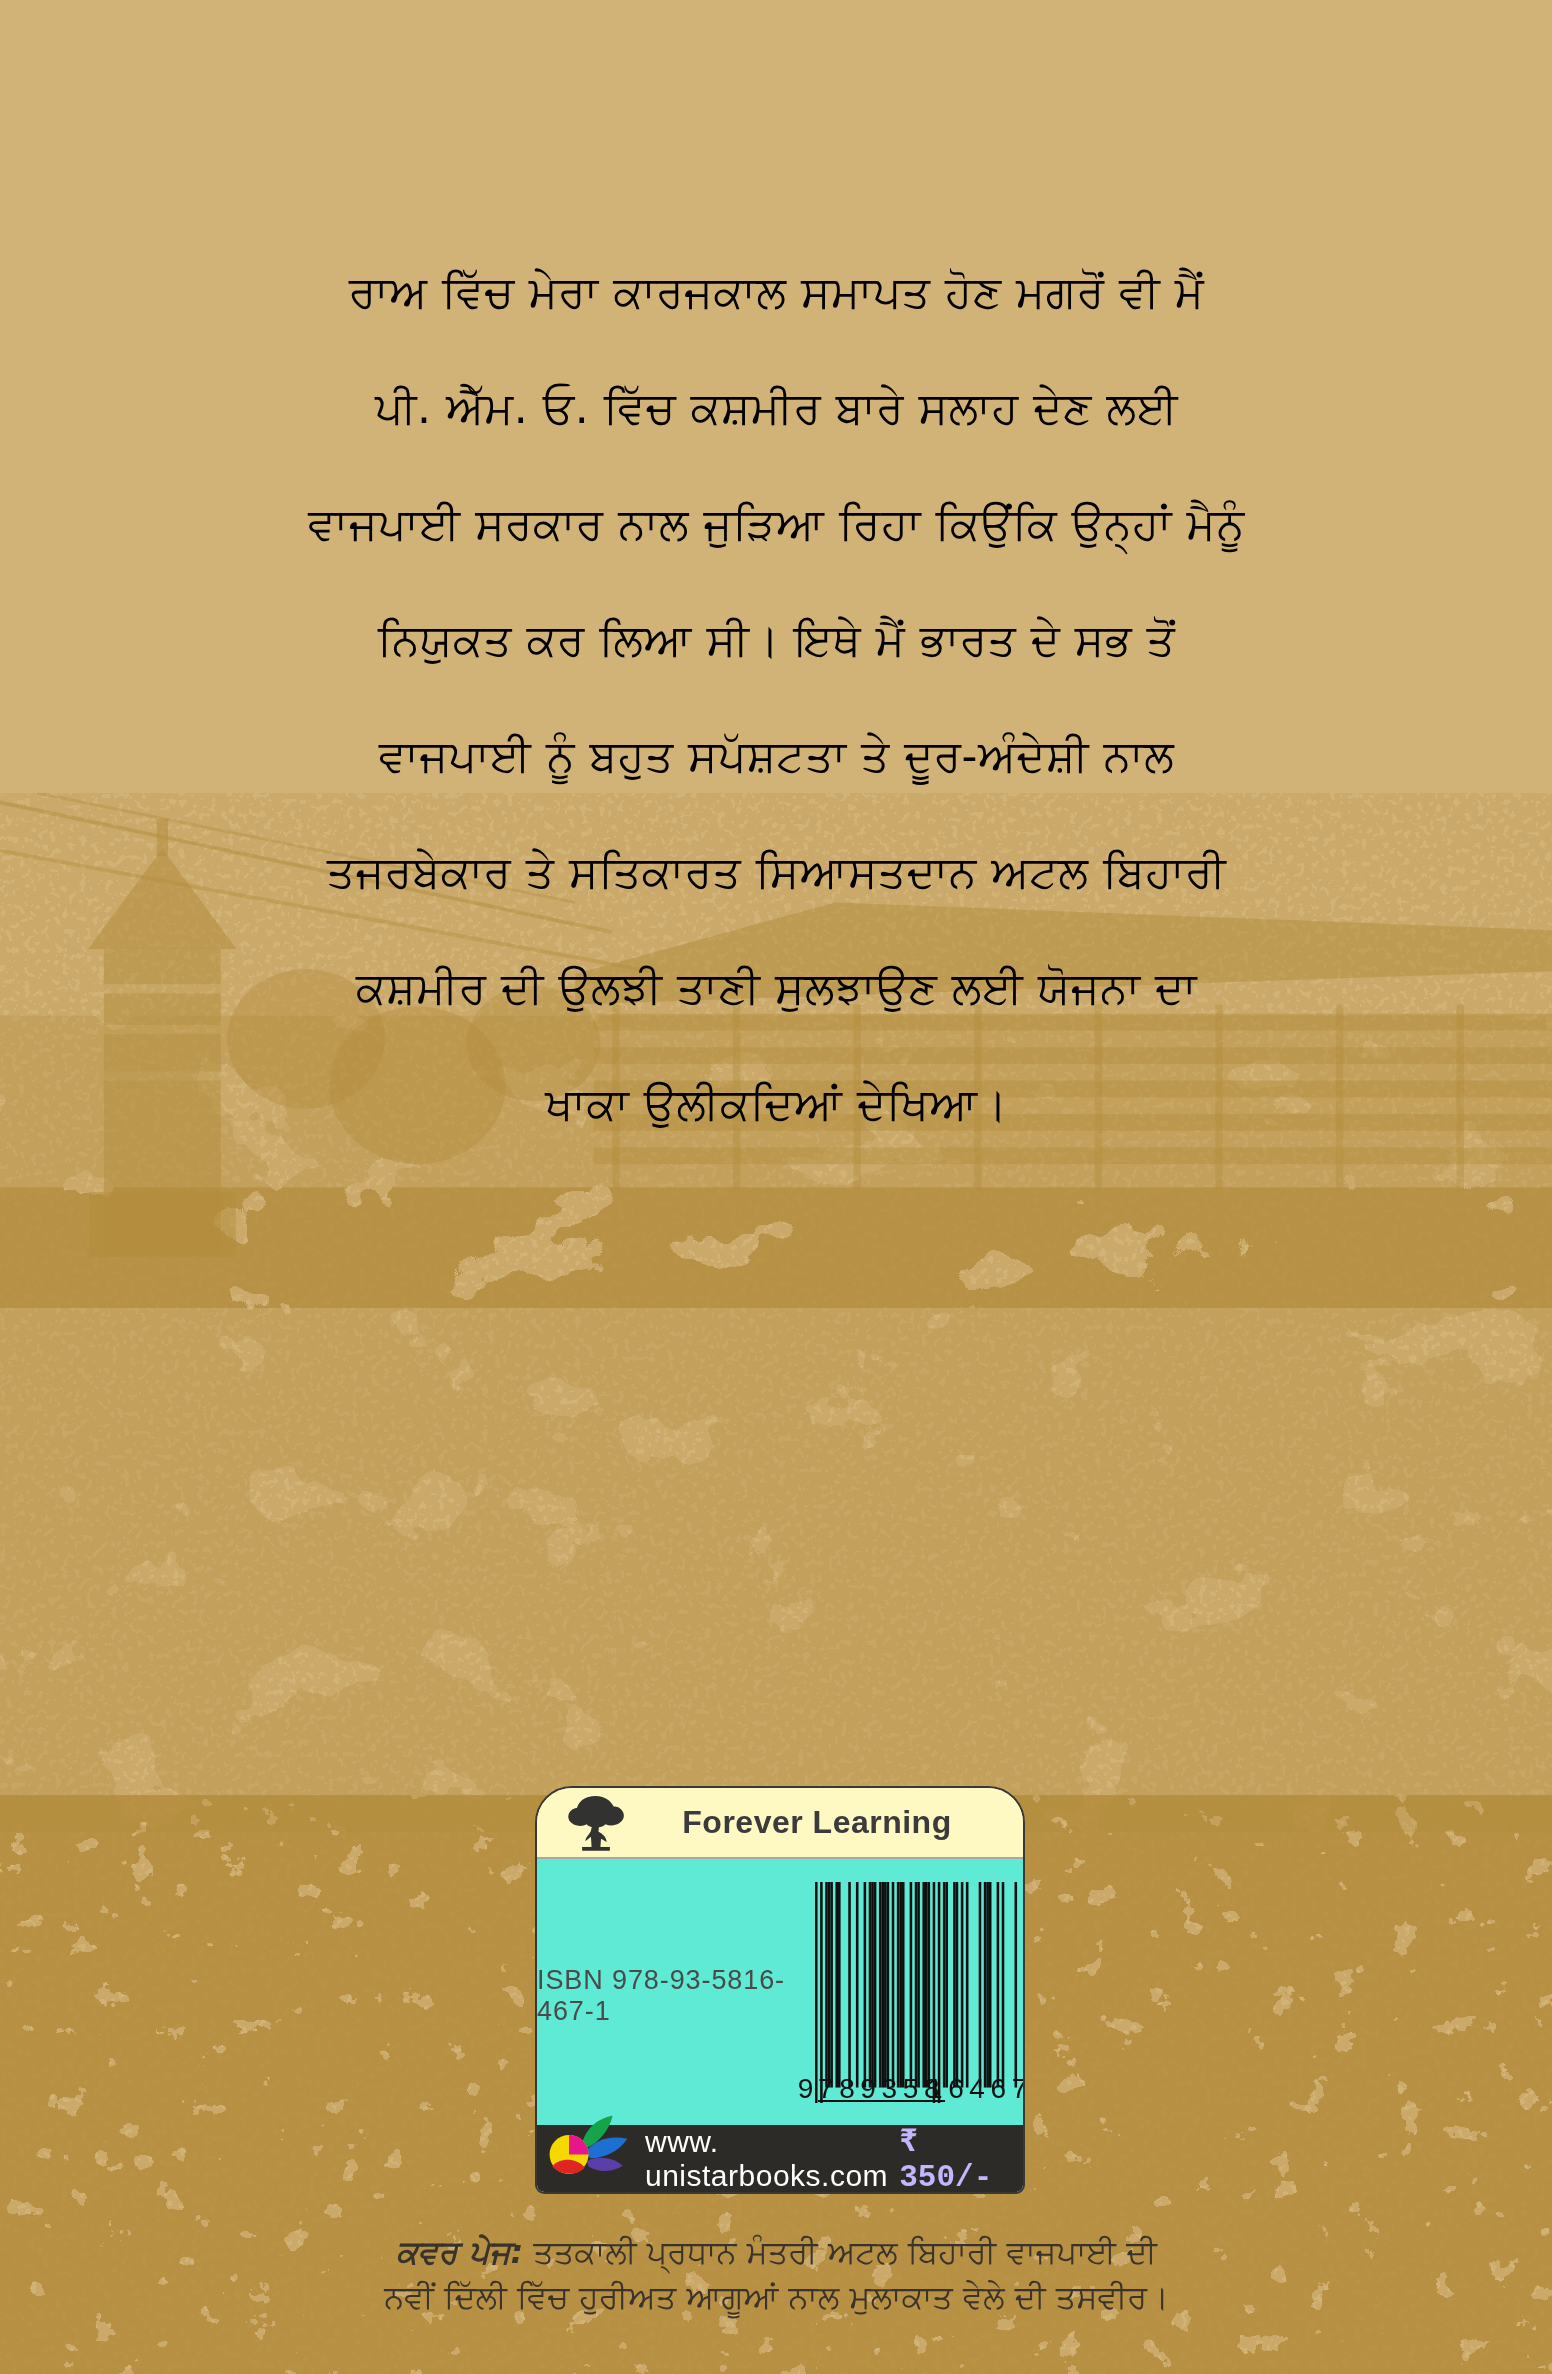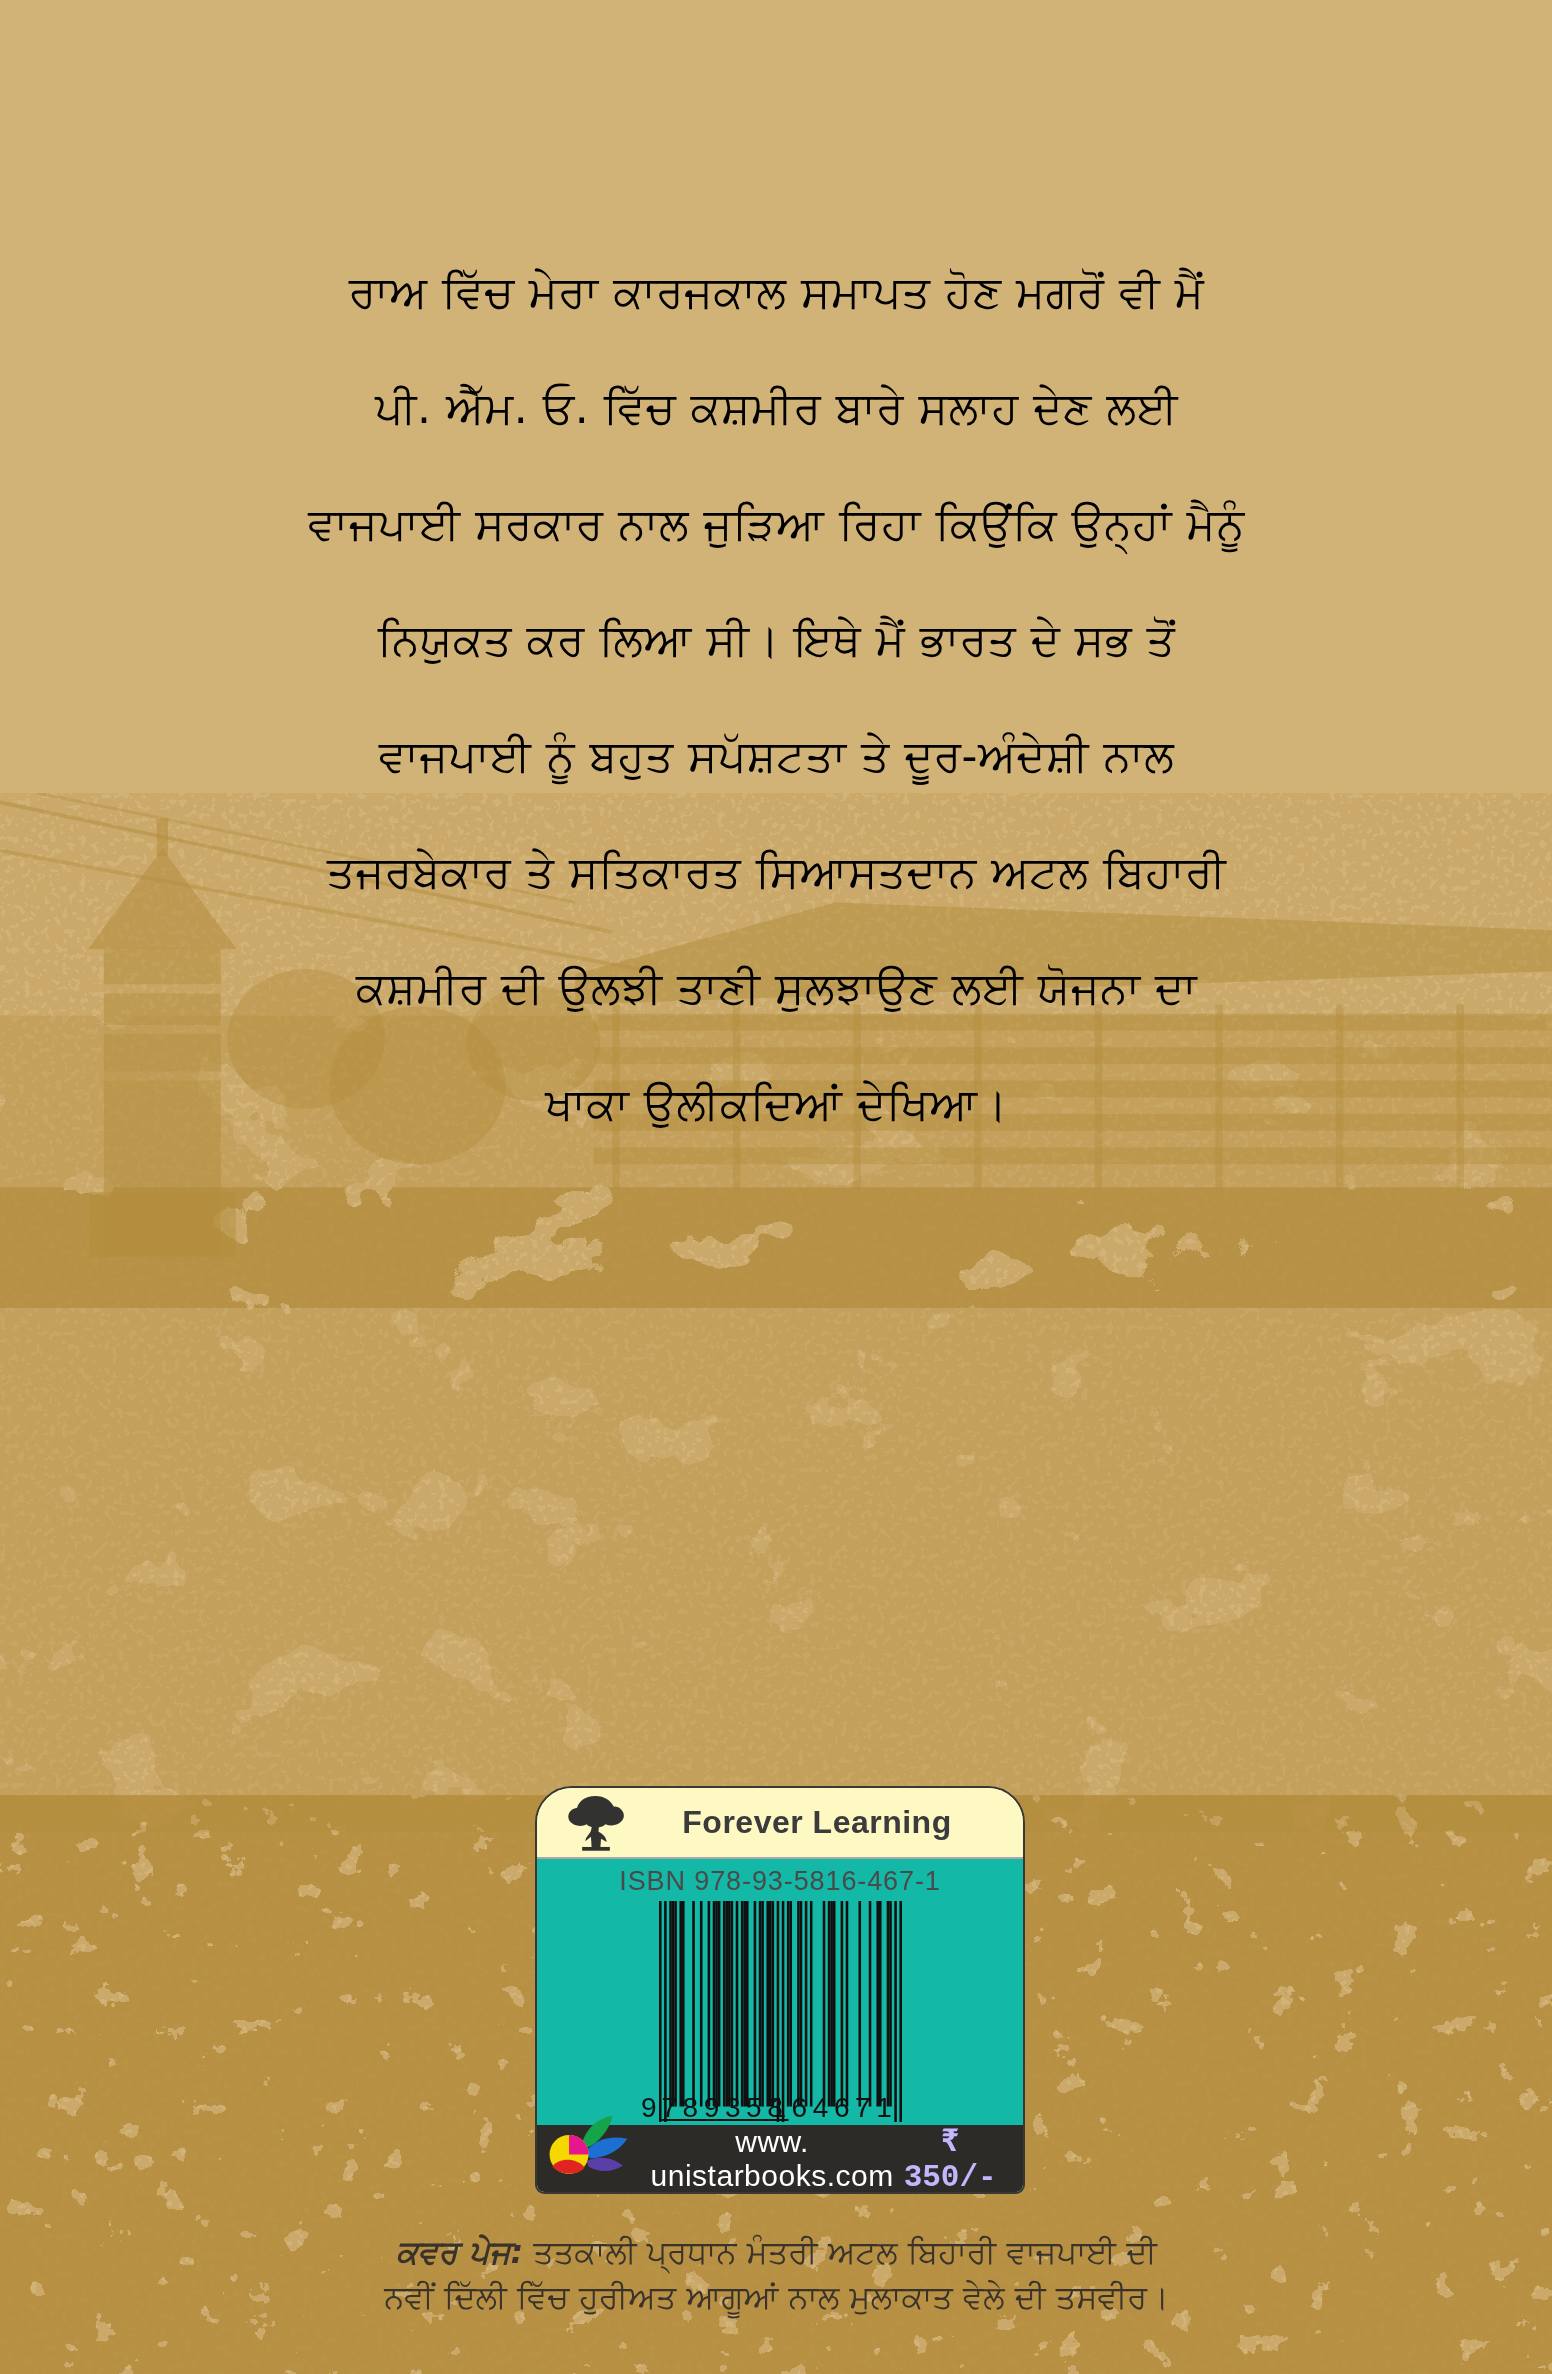--- a/index.html
+++ b/index.html
@@ -24,37 +24,37 @@
   }
   .sticker-header{
     height:69px;flex:0 0 69px;background:#fef9c3;border-bottom:2.8px solid #a9a8a6;
     display:flex;align-items:center;padding:0 22px;
   }
   .tree-icon{width:74px;height:58px;flex:0 0 74px;}
   .publisher-name{
     flex:1;text-align:center;font-family:"Liberation Sans",sans-serif;
     font-weight:bold;font-size:32px;color:#3b3b3d;letter-spacing:0.5px;
   }
-  .sticker-body{flex:1;background:#14b8a6;display:flex;flex-direction:column;align-items:center;}
+  .sticker-body{flex:1;background:#5eead4;display:flex;flex-direction:row;align-items:center;}
   .isbn-number{
     margin-top:7.4px;font-family:"Liberation Sans",sans-serif;
     font-size:27px;color:#4a4a4a;letter-spacing:0.9px;
   }
   .barcode-wrap{position:relative;width:278px;height:224px;margin-top:3.7px;}
   .barcode-bars{position:absolute;left:17.6px;top:0;width:243px;height:221px;fill:#101010;}
   .barcode-digits{
     position:absolute;left:0;top:191px;width:278px;height:33px;
     display:flex;font-family:"Liberation Sans",sans-serif;font-size:28px;color:#111;
   }
   .bd-first{width:20.4px;text-align:left;}
   .bd-left{width:109px;text-align:center;letter-spacing:5.6px;text-decoration:underline;}
   .bd-right{width:121px;text-align:center;letter-spacing:5.6px;}
   .sticker-footer{
     height:67px;flex:0 0 67px;background:#2d2b28;position:relative;
-    display:flex;align-items:center;padding:0 22px 0 108px;box-sizing:border-box;text-align:center;
+    display:flex;align-items:center;padding:0 22px 0 108px;box-sizing:border-box;
   }
   .unistar-logo{position:absolute;left:7.4px;bottom:3.7px;width:89px;height:78px;}
   .website-url{
     font-family:"Liberation Sans",sans-serif;font-size:30px;color:#ffffff;letter-spacing:0.5px;
   }
   .price-label{
     margin-left:auto;font-family:Liberation Mono, monospace;
     font-weight:bold;font-size:31px;color:#c4b5fd;
   }
   

